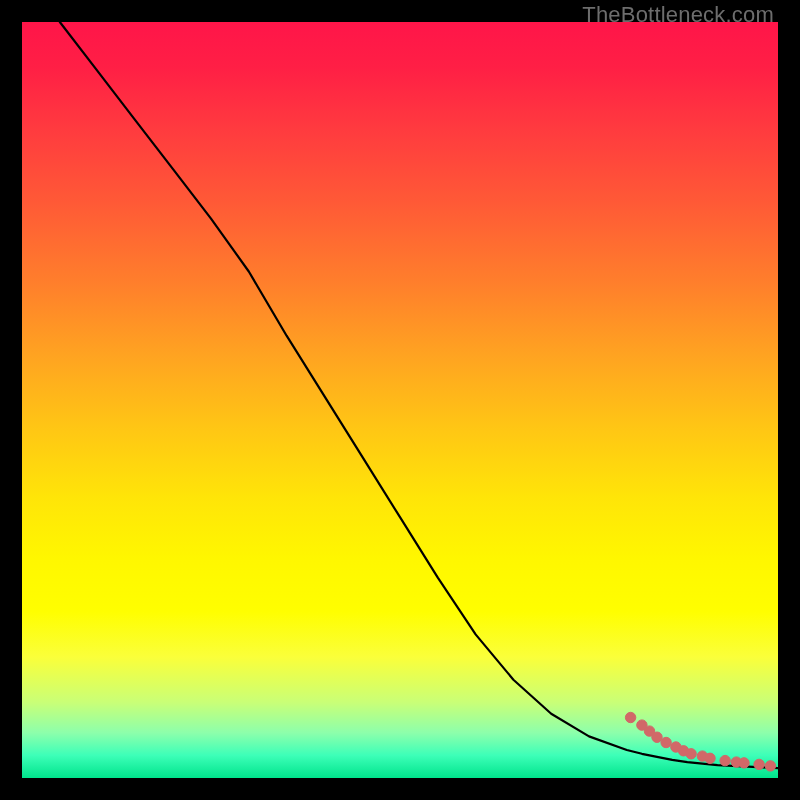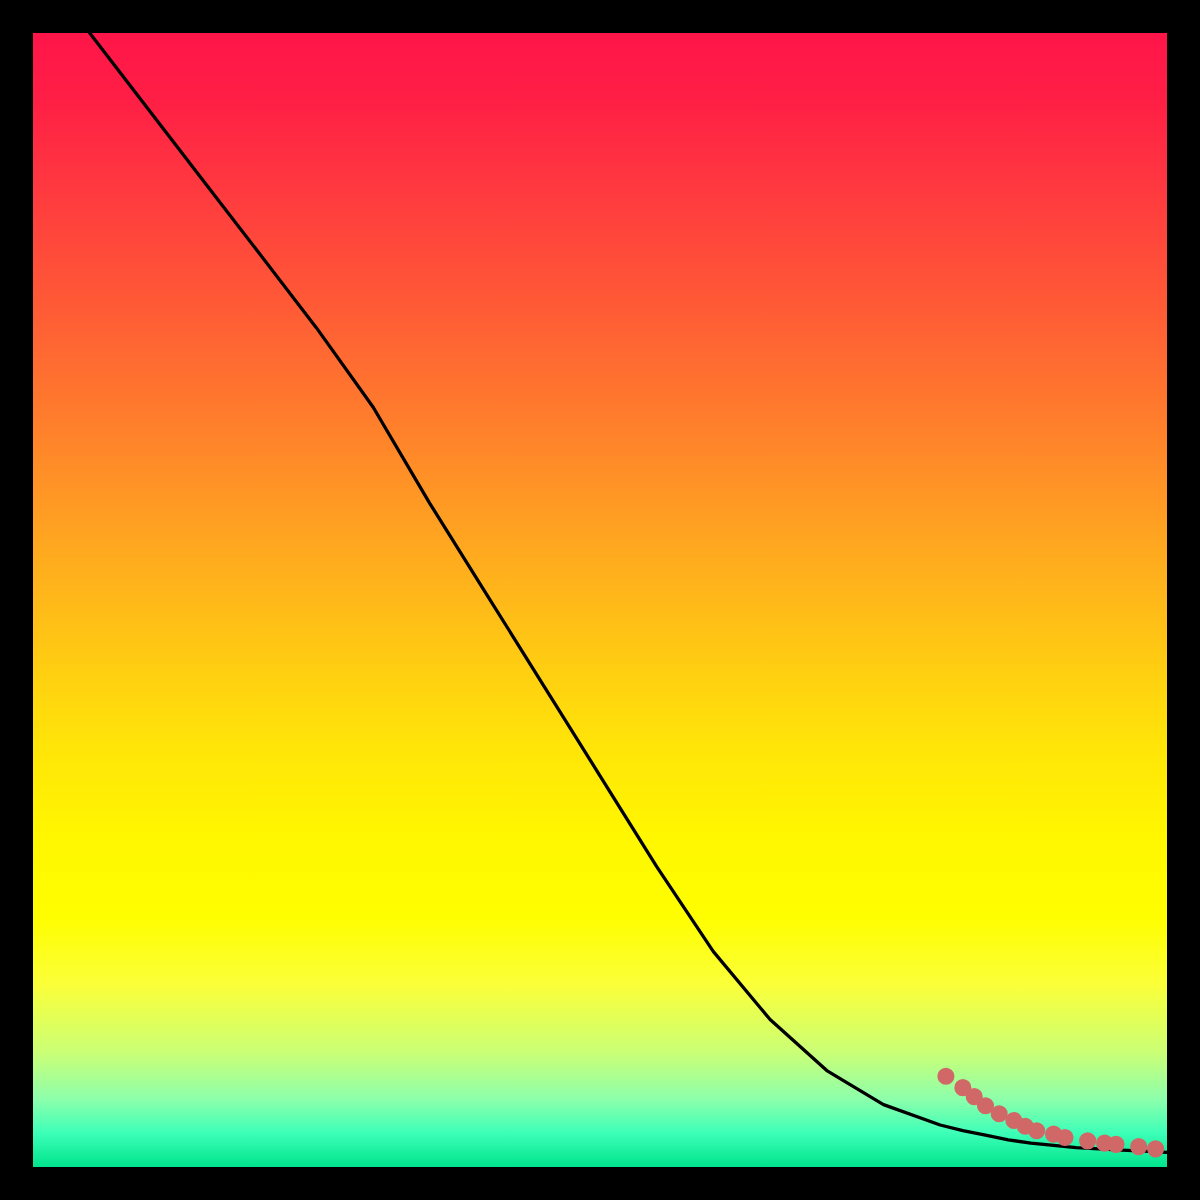--- a/index.html
+++ b/index.html
@@ -72,20 +72,21 @@
   }
   .dot {
     fill: #d16868;
     stroke: #d16868;
   }
 </style>
 </head>
 <body>
 
 <div class="stage">
+  <div class="watermark">TheBottleneck.com</div>
 
   <div class="plot">
     <div class="gradient"></div>
     <svg class="overlay" viewBox="0 0 756 756" preserveAspectRatio="none">
       <path id="curve-path" class="curve" d="M37.8 0.0 L75.6 49.1 L113.4 98.3 L151.2 147.4 L189.0 196.6 L226.8 249.5 L264.6 313.7 L302.4 374.2 L340.2 434.7 L378.0 495.2 L415.8 555.7 L453.6 612.4 L491.4 657.7 L529.2 691.7 L567.0 714.4 L604.8 728.0 L619.9 731.8 L635.0 734.8 L650.2 737.9 L665.3 740.1 L680.4 741.6 L695.5 743.1 L710.6 743.9 L725.8 744.7 L740.9 745.4 L756.0 746.2" stroke="#000000"></path>
       <g id="dots-group">
           <circle cx="608.6" cy="695.5" r="5.2" class="dot" fill="#d16868"></circle>
           <circle cx="619.9" cy="703.1" r="5.2" class="dot" fill="#d16868"></circle>
           <circle cx="627.5" cy="709.1" r="5.2" class="dot" fill="#d16868"></circle>
           <circle cx="635.0" cy="715.2" r="5.2" class="dot" fill="#d16868"></circle>

